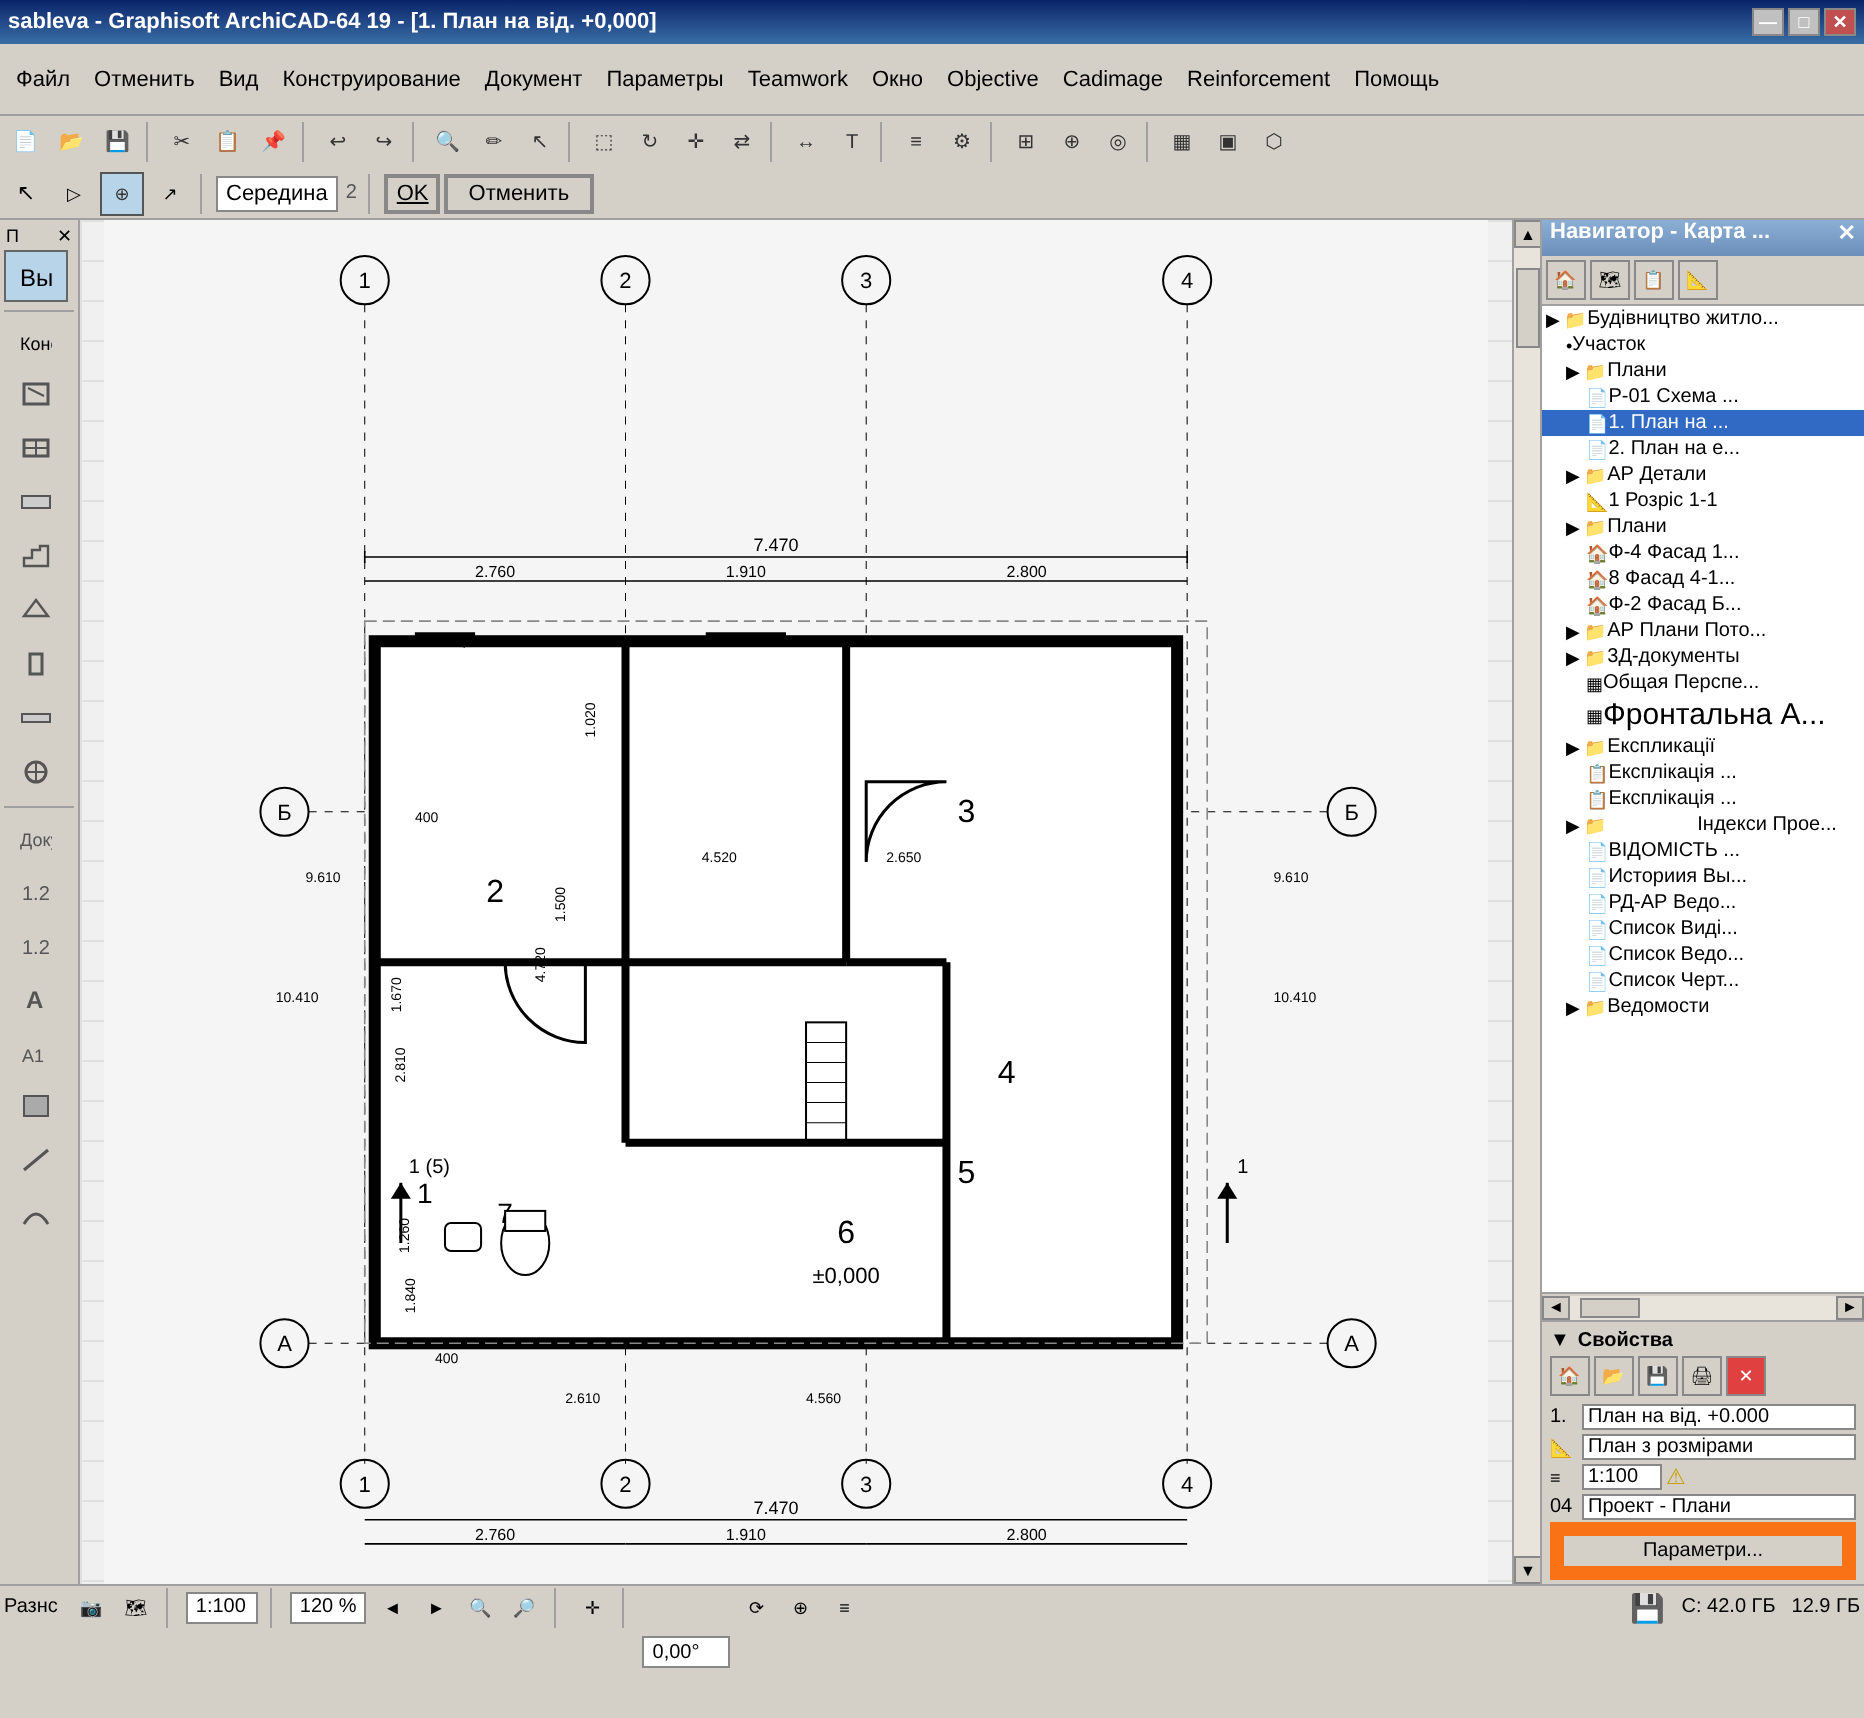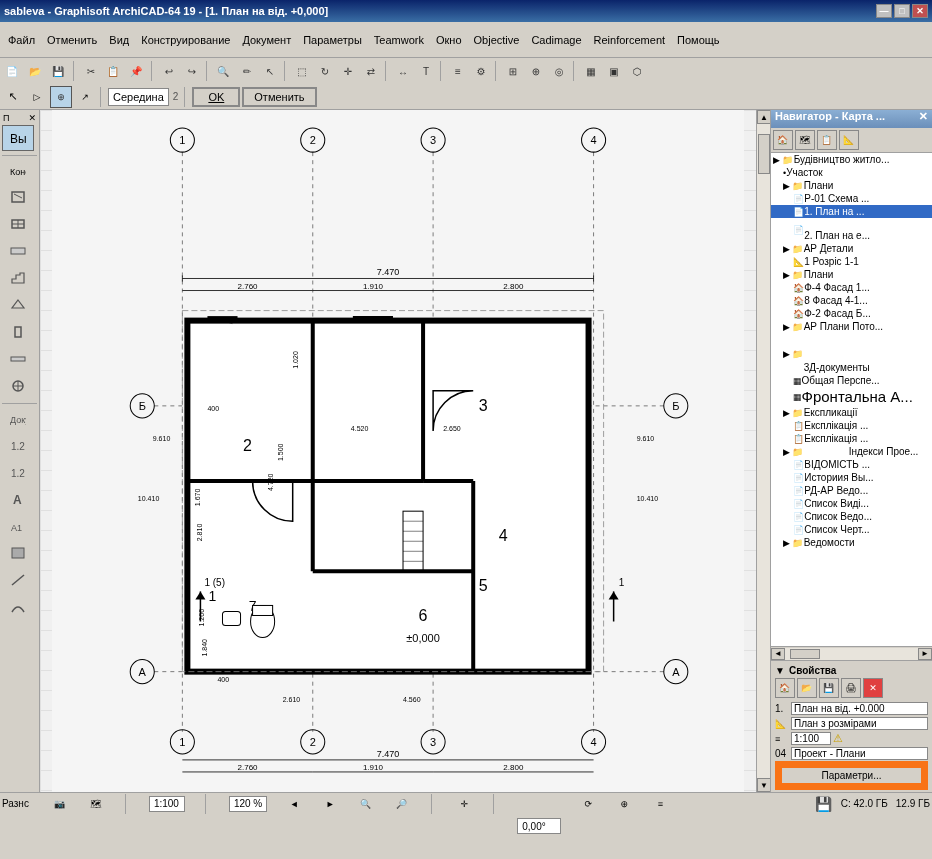--- a/index.html
+++ b/index.html
@@ -83,21 +83,21 @@
     .snap-label {
       font-size: 11px;
       padding: 0 4px;
       background: white;
       border: 1px solid #888;
       height: 18px;
       display: flex; align-items: center;
       min-width: 60px;
     }
     .ok-btn {
-      padding: 2px 14px;
+      padding: 2px 4px;
       background: #d4d0c8;
       border: 2px solid #888;
       cursor: pointer;
       font-size: 11px;
       text-decoration: underline;
     }
     .cancel-btn {
       padding: 2px 10px;
       background: #d4d0c8;
       border: 2px solid #888;
@@ -285,21 +285,21 @@
     }
 
     
     #bottom-toolbar {
       height: 22px;
       background: #d4d0c8;
       border-top: 1px solid #a0a0a0;
       display: flex;
       align-items: center;
       padding: 0 2px;
-      gap: 18px;
+      gap: 4px;
     }
     .bottom-btn {
       width: 18px; height: 18px;
       background: #d4d0c8;
       border: 1px solid transparent;
       display: flex; align-items: center; justify-content: center;
       cursor: pointer;
       font-size: 9px;
     }
     .scale-display {
@@ -703,21 +703,21 @@
         <div class="tree-item" style="padding-left: 22px;">
           <span style="font-size:9px;">📄 </span>
           <span style="font-size:10px;">Р-01 Схема ...</span>
         </div>
         <div class="tree-item selected" style="padding-left: 22px;">
           <span style="font-size:9px;">📄 </span>
           <span style="font-size:10px;">1. План на ...</span>
         </div>
         <div class="tree-item" style="padding-left: 22px;">
           <span style="font-size:9px;">📄 </span>
-          <span style="font-size:10px;margin-top:11px;">2. План на е...</span>
+          <span style="font-size:10px;">2. План на е...</span>
         </div>
         <div class="tree-item" style="padding-left: 12px;">
           <span style="font-size:9px;">▶ 📁 </span>
           <span style="font-size:10px;">АР Детали</span>
         </div>
         <div class="tree-item" style="padding-left: 22px;">
           <span style="font-size:9px;">📐 </span>
           <span style="font-size:10px;">1 Розріс 1-1</span>
         </div>
         <div class="tree-item" style="padding-left: 12px;">
@@ -735,21 +735,21 @@
         <div class="tree-item" style="padding-left: 22px;">
           <span style="font-size:9px;">🏠 </span>
           <span style="font-size:10px;">Ф-2 Фасад Б...</span>
         </div>
         <div class="tree-item" style="padding-left: 12px;">
           <span style="font-size:9px;">▶ 📁 </span>
           <span style="font-size:10px;">АР Плани Пото...</span>
         </div>
         <div class="tree-item" style="padding-left: 12px;">
           <span style="font-size:9px;">▶ 📁 </span>
-          <span style="font-size:10px;margin-top:28px;">3Д-документы</span>
+          <span style="font-size:10px;">3Д-документы</span>
         </div>
         <div class="tree-item" style="padding-left: 22px;">
           <span style="font-size:9px;">▦ </span>
           <span style="font-size:10px;">Общая Перспе...</span>
         </div>
         <div class="tree-item" style="padding-left: 22px;">
           <span style="font-size:9px;">▦ </span>
           <span style="font-size:15px;">Фронтальна А...</span>
         </div>
         <div class="tree-item" style="padding-left: 12px;">

